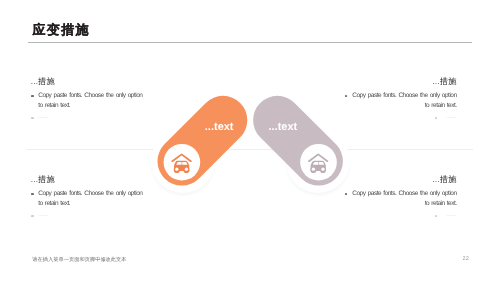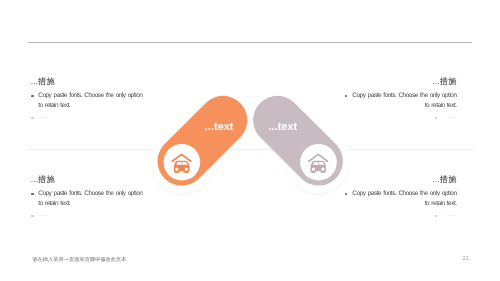--- a/index.html
+++ b/index.html
@@ -26,20 +26,21 @@
   .blk.R .li,.blk.R .sub{right:0;}
   .blk.R .dot{left:0.2px;}
 
   .footer{position:absolute;left:32.3px;top:256px;font-size:5.2px;color:#707070;letter-spacing:0.05px;}
   .pageno{position:absolute;left:462.6px;top:256px;font-size:5.6px;color:#9e9e9e;}
 </style>
 </head>
 <body>
 
 <div class="slide">
+  <div class="title">应变措施</div>
   <div class="title-rule"></div>
   <div class="mid-rule"></div>
 
   <div class="halo" style="left:150.5px;top:129.4px;"></div>
   <div class="halo" style="left:286.2px;top:129.4px;"></div>
   <svg class="art" width="500" height="281" viewBox="0 0 500 281">
     <g transform="rotate(-45 202.4 140.7)">
       <rect x="148.97" y="116.4" width="106.87" height="48.6" rx="24.3" fill="#F7915C"></rect>
     </g>
     <g transform="rotate(45 298.0 140.7)">

